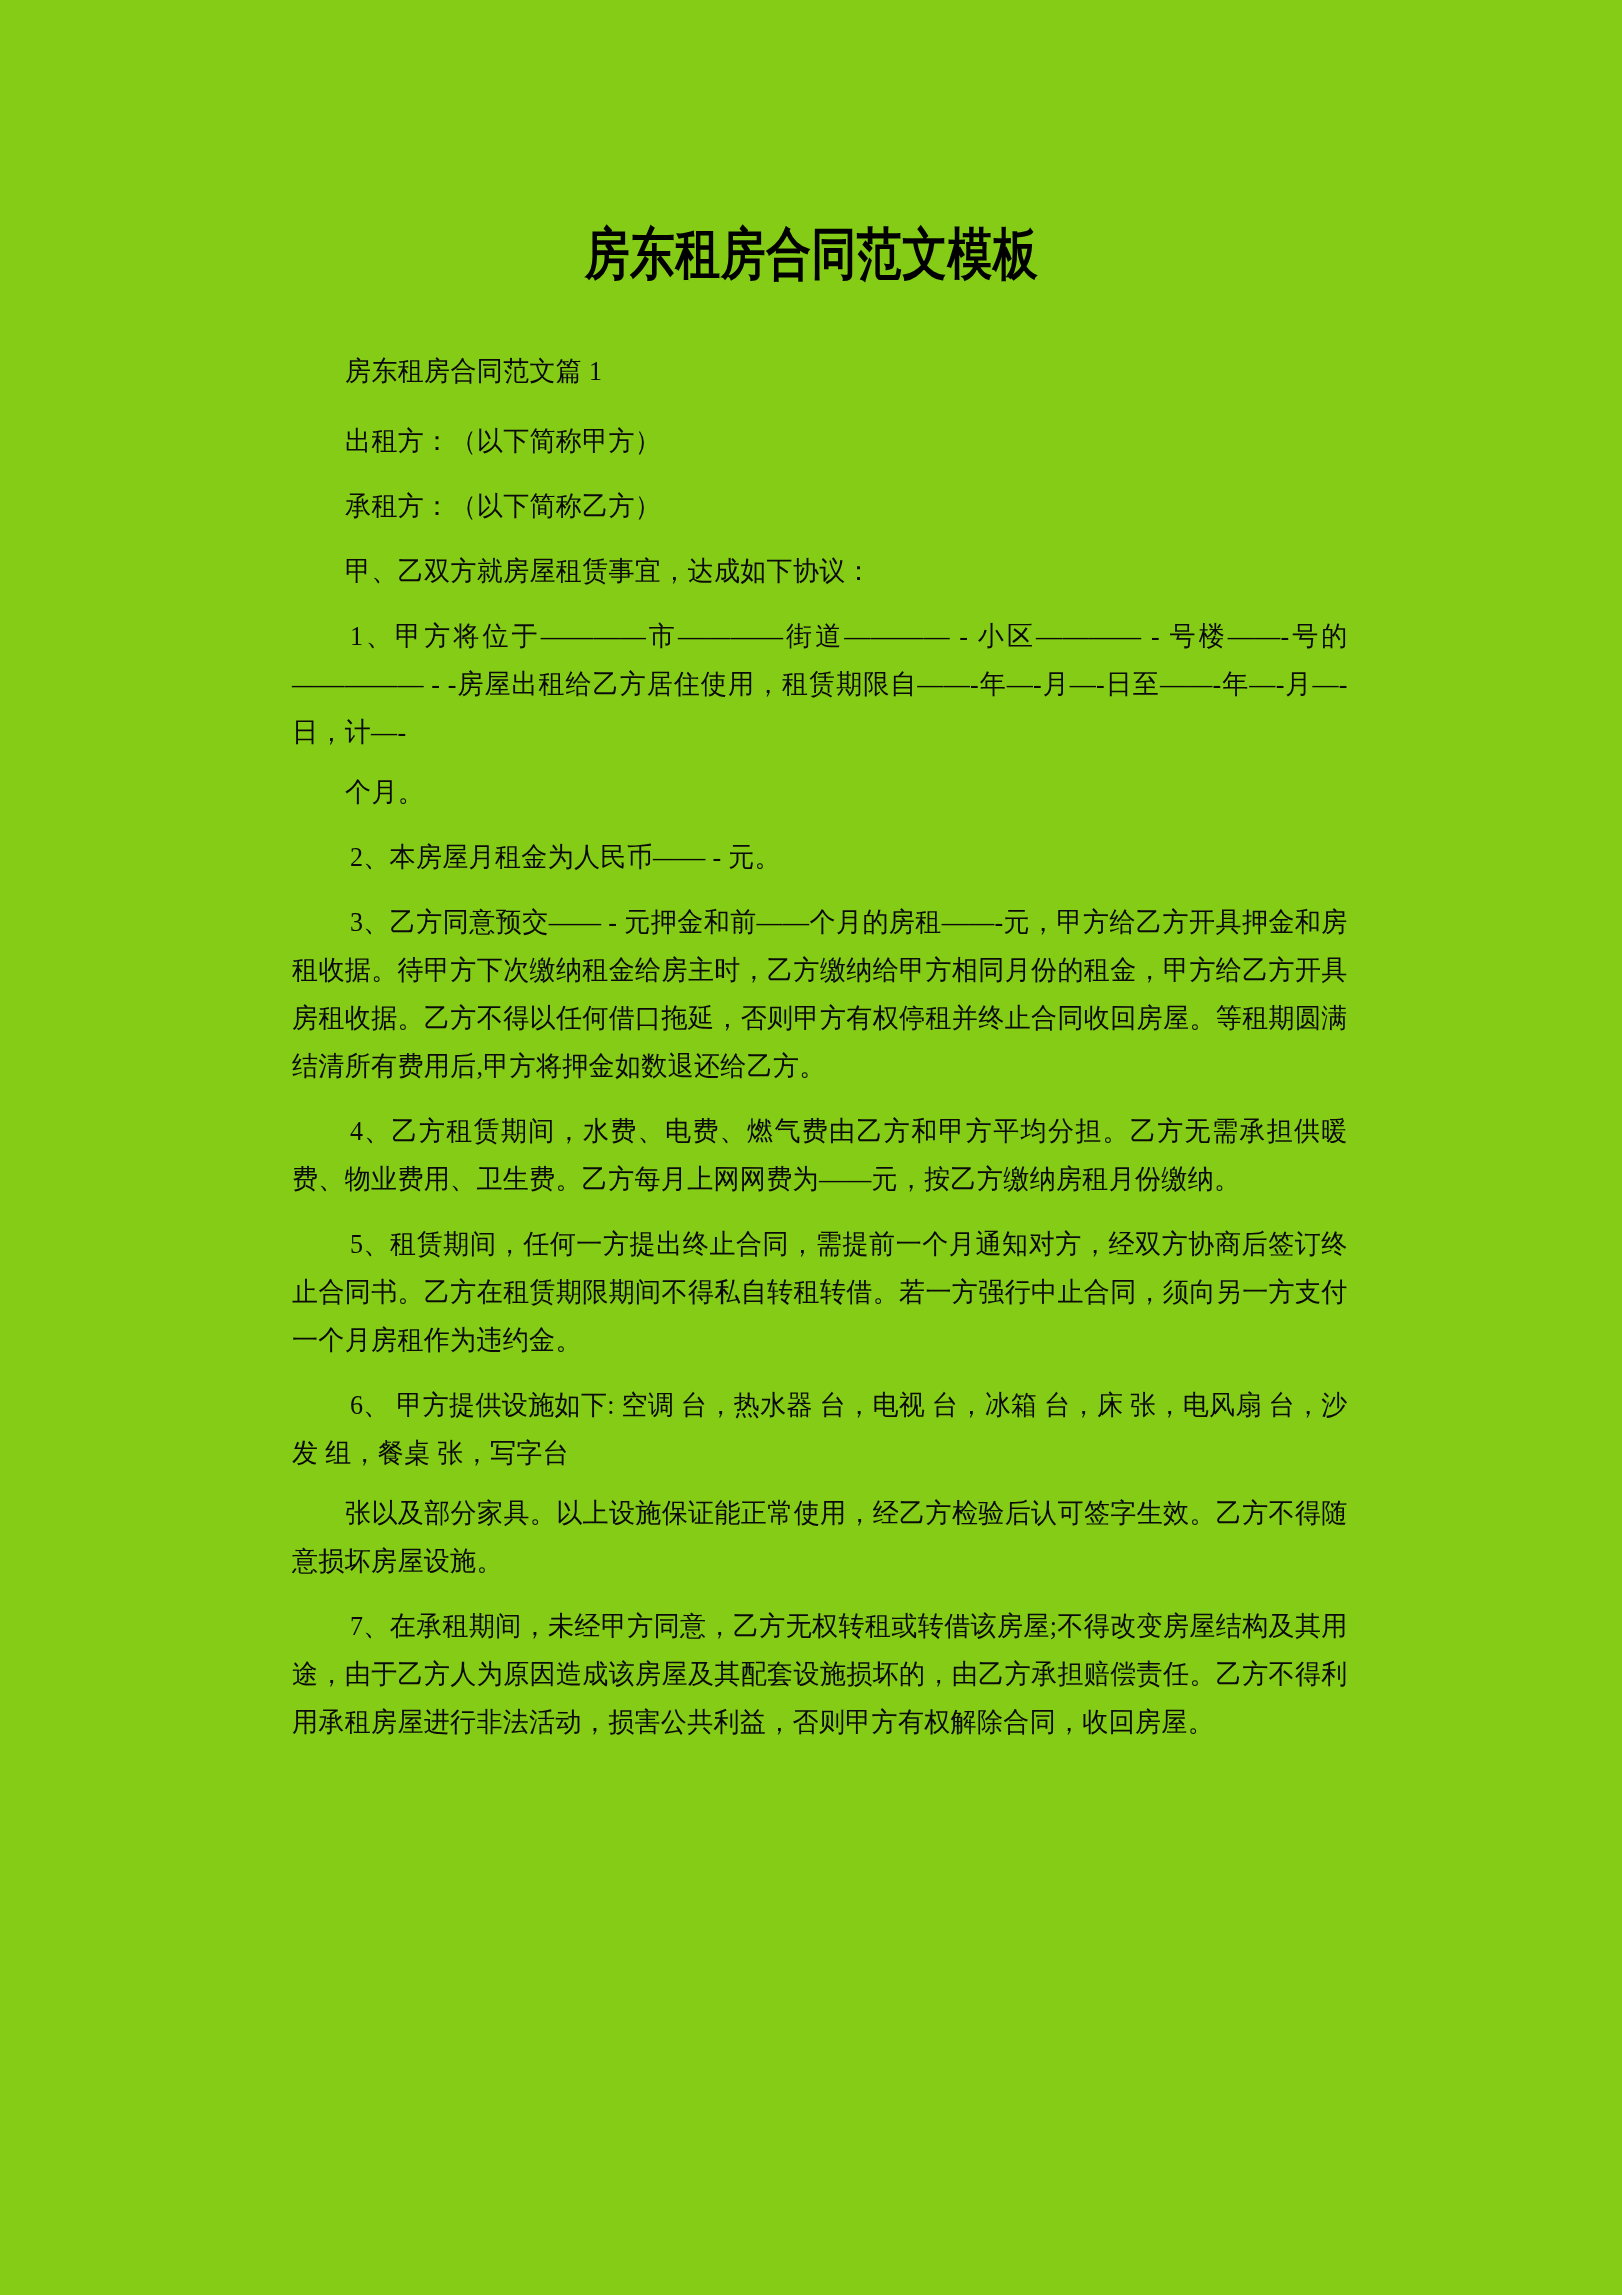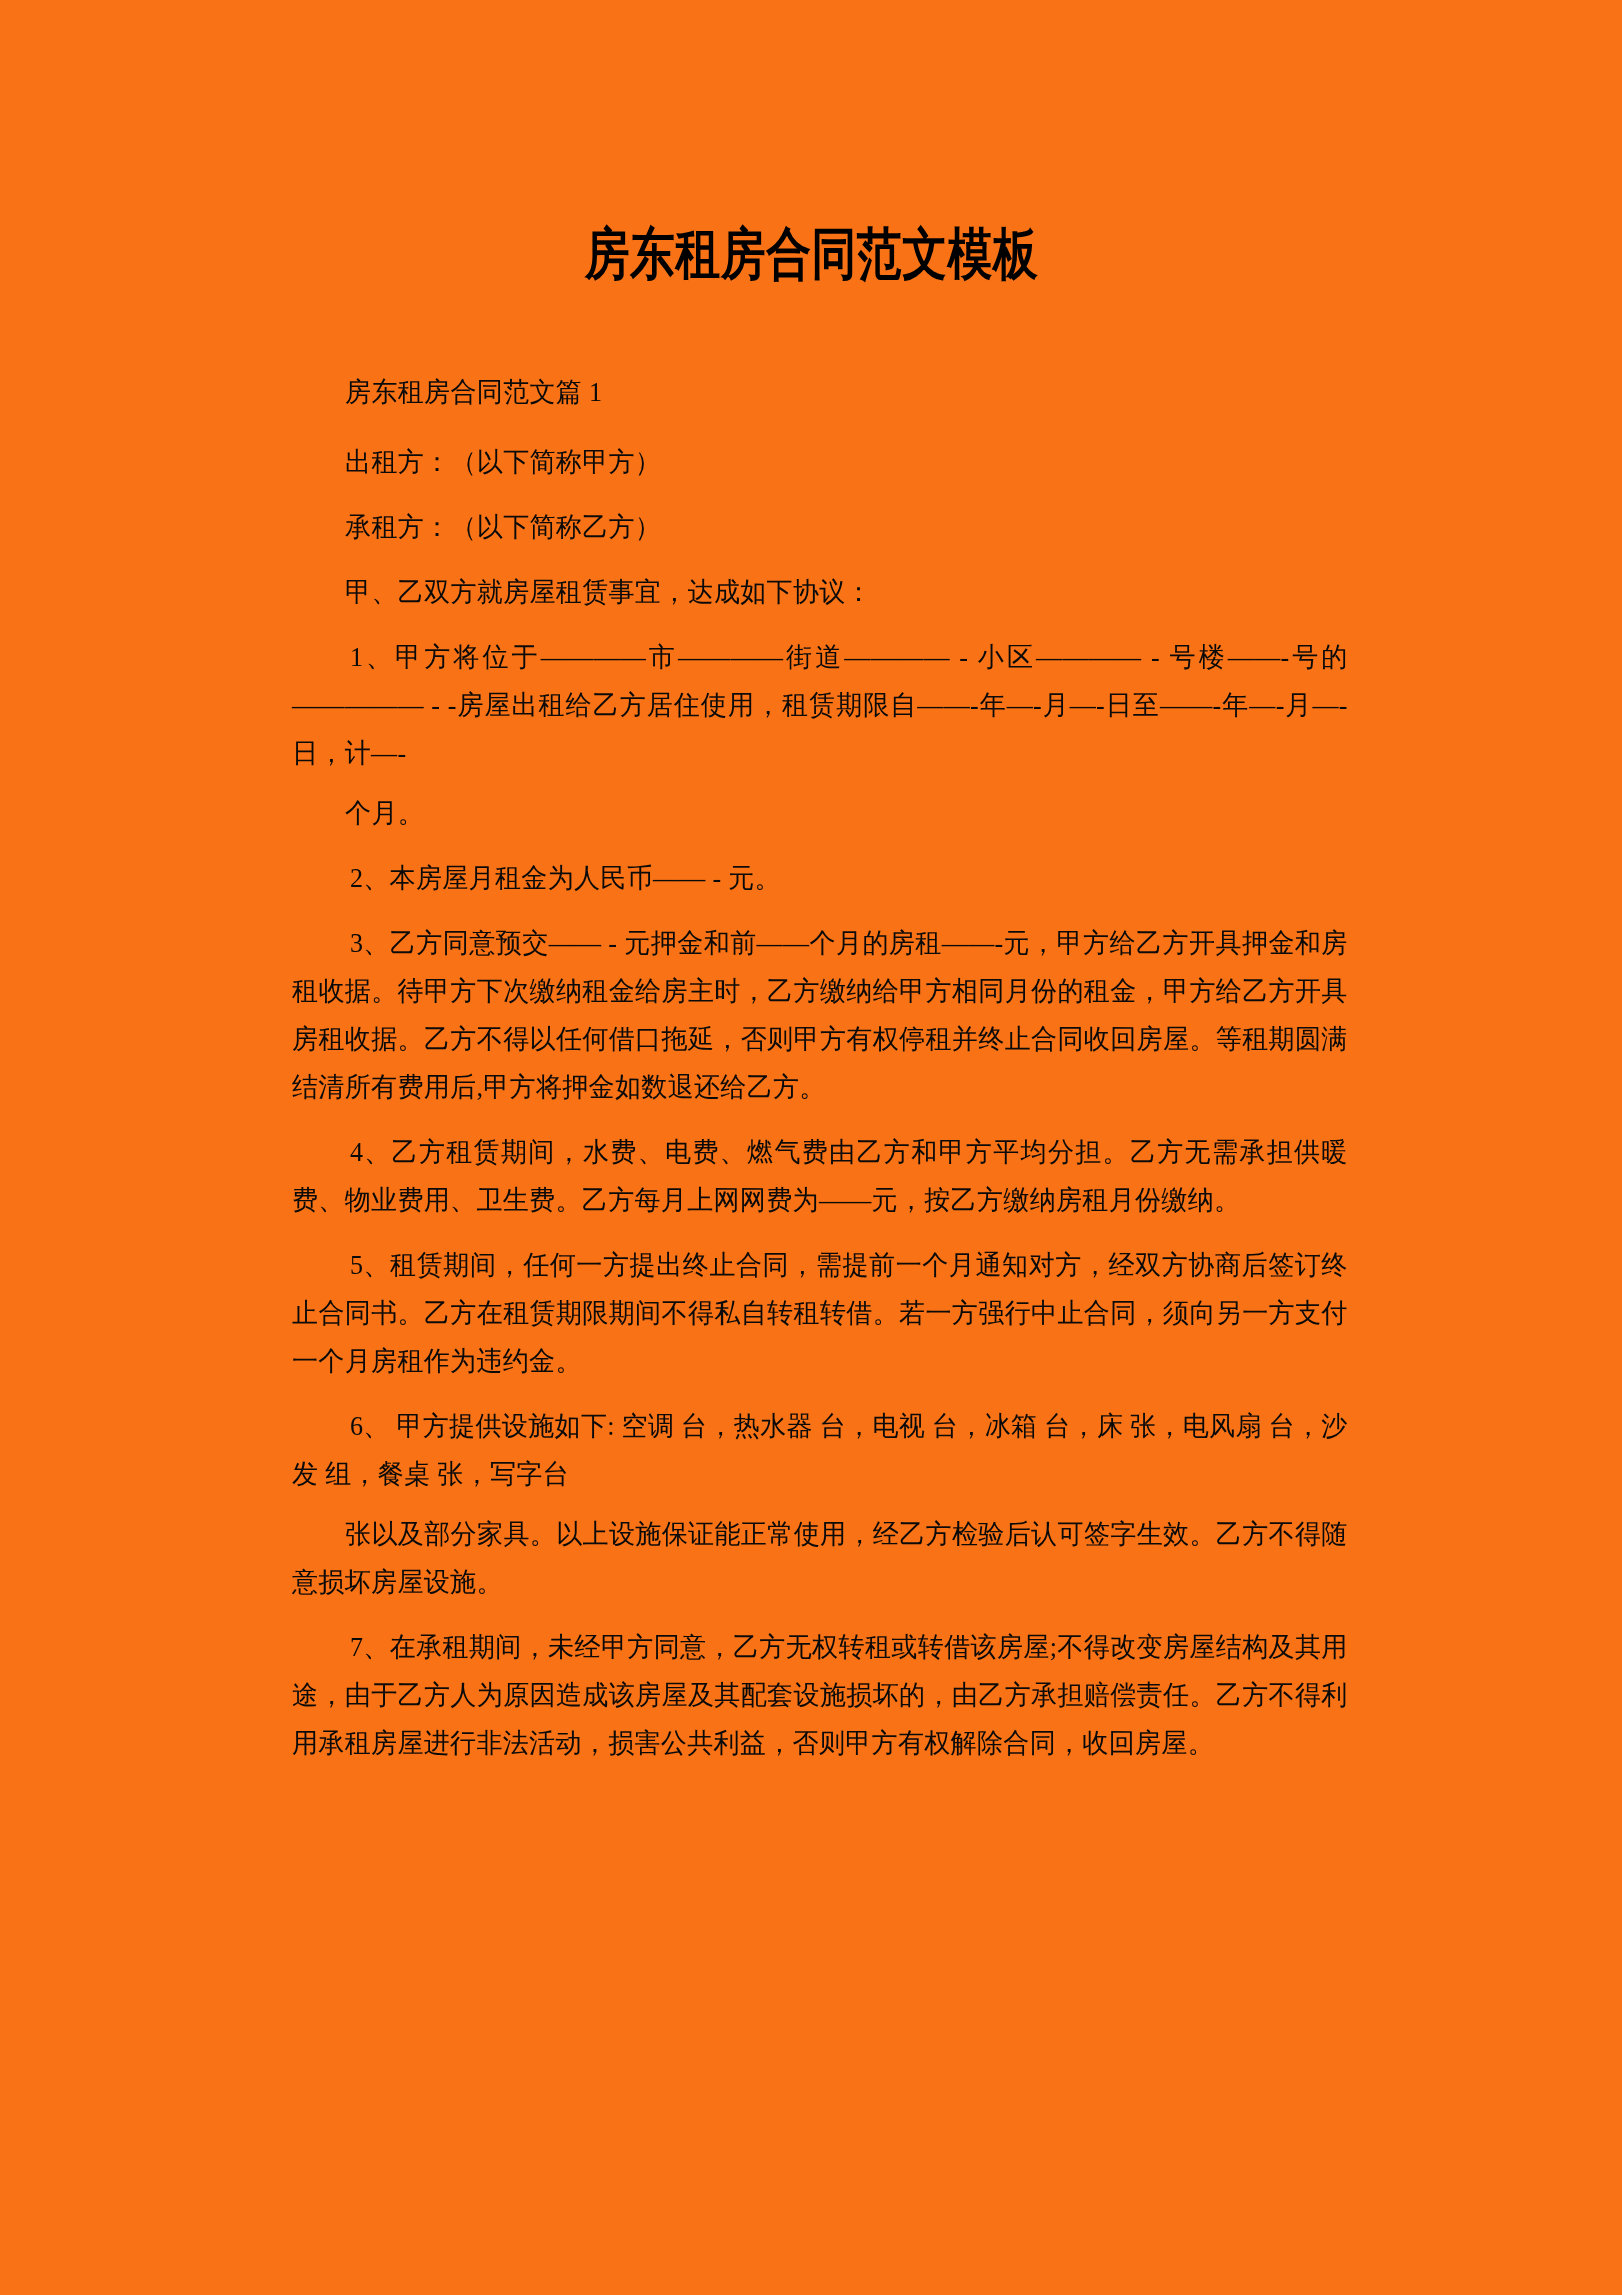--- a/index.html
+++ b/index.html
@@ -6,21 +6,21 @@
   html, body {
     margin: 0;
     padding: 0;
     background: #ffffff;
   }
 
   .page {
     position: relative;
     width: 1623px;
     height: 2295px;
-    background: #f97316;
+    background: #84cc16;
     box-sizing: border-box;
     overflow: hidden;
     font-family: "Liberation Serif", "DejaVu Serif", serif;
     color: #0b0b0b;
   }
 
   
   .doc-title {
     position: absolute;
     left: 0;
@@ -35,21 +35,21 @@
     transform: scaleX(0.80);
     transform-origin: center top;
     white-space: nowrap;
     color: #000000;
   }
 
   
   .body-block {
     position: absolute;
     left: 292px;
-    top: 368px;
+    top: 347px;
     width: 1094px;
   }
 
   .para {
     font-size: 27px;
     line-height: 48px;
     text-align: justify;
     text-justify: inter-character;
     text-align-last: left;
     margin: 0 0 15px 0;

